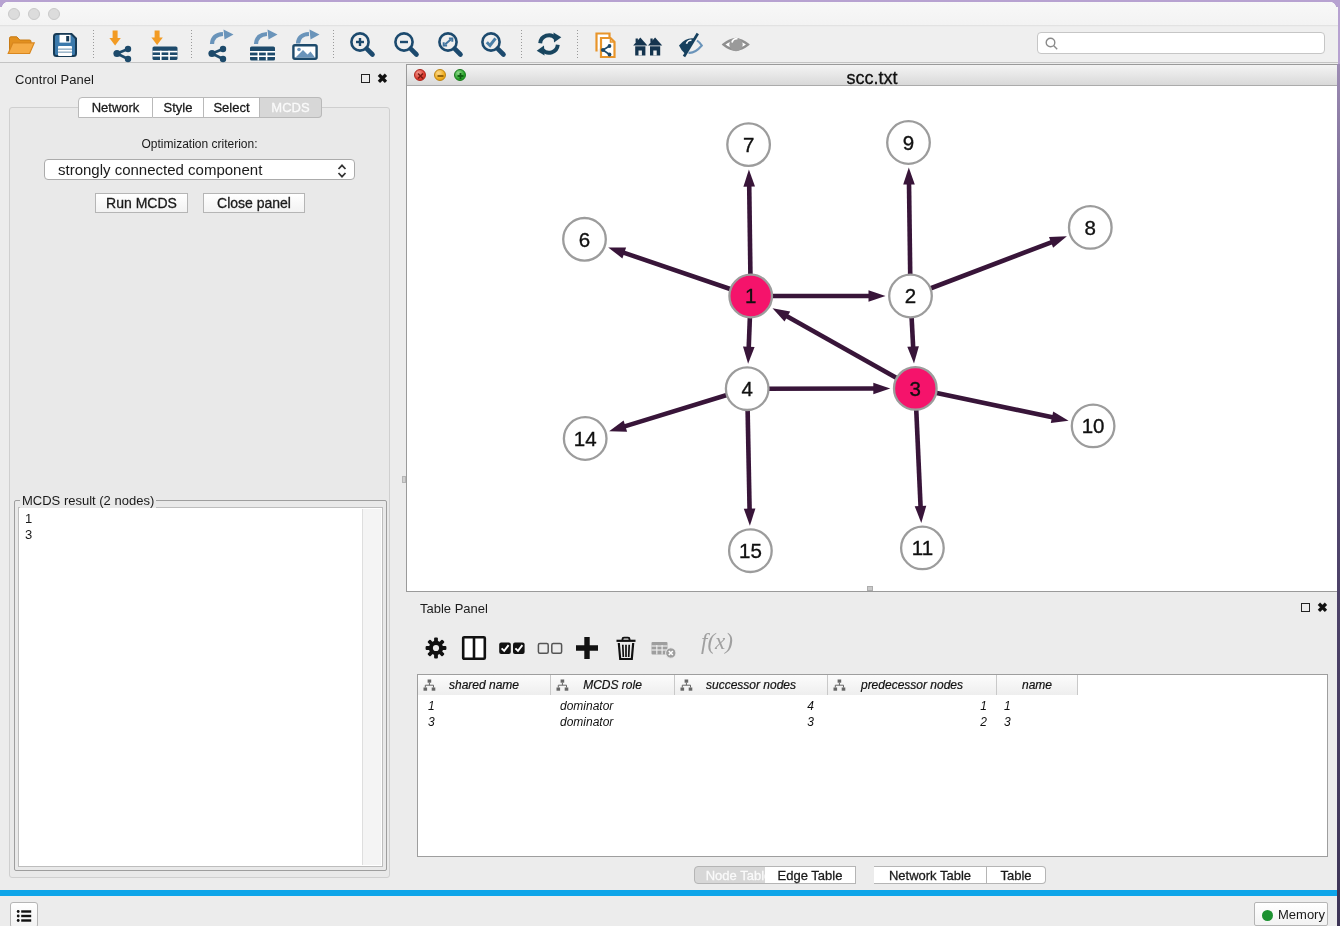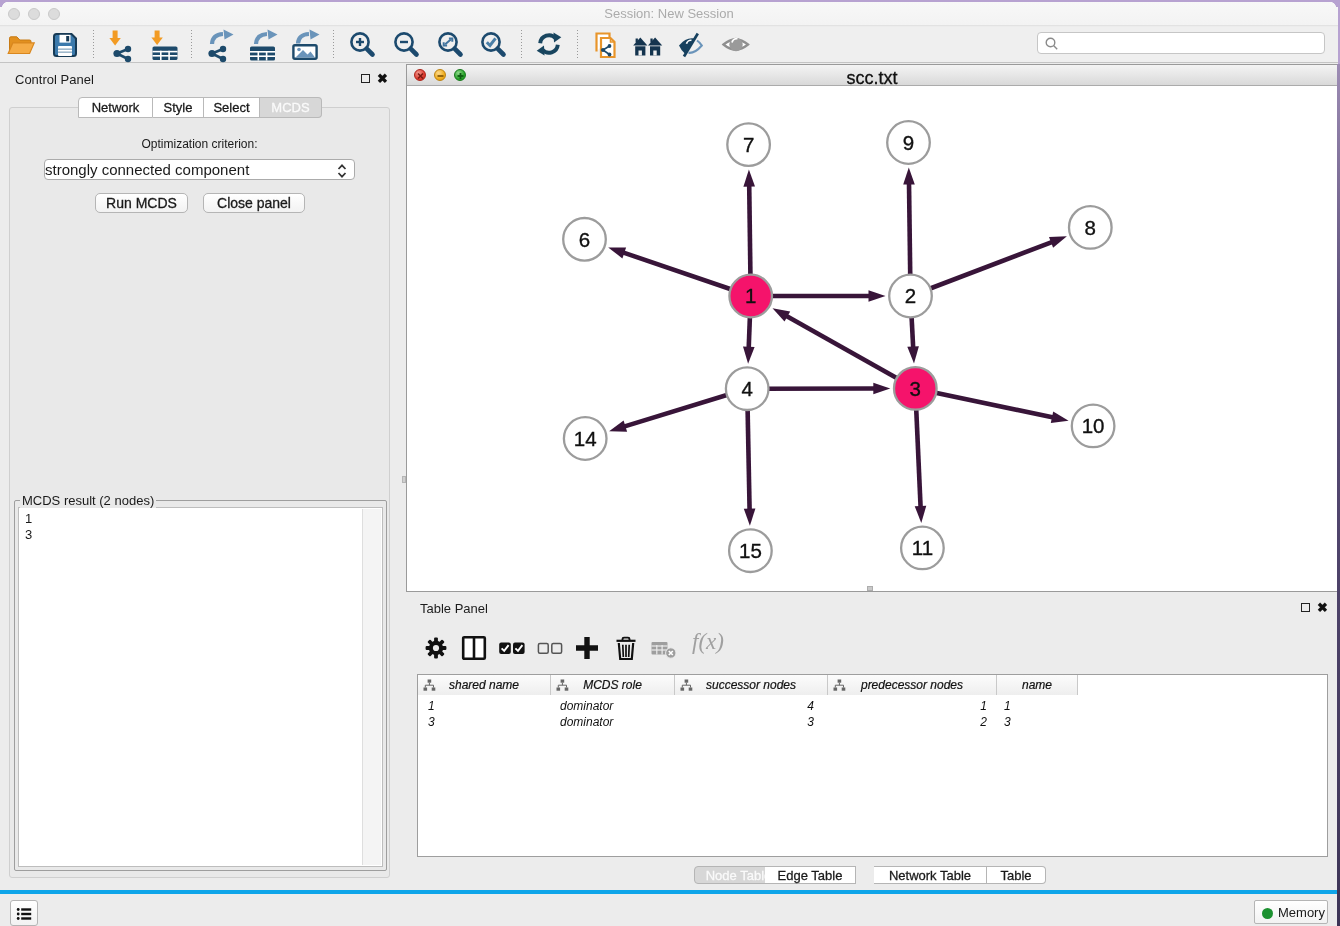--- a/index.html
+++ b/index.html
@@ -34,25 +34,25 @@
   .float-btn { position:absolute; width:9px; height:9px; border:1.6px solid #222; }
   .close-x { position:absolute; font-size:13px; font-weight:bold; color:#111; line-height:12px; }
   
   #cpanel { left:0; top:63px; width:399px; height:827px; background:#ececec; }
   #cp-inner { position:absolute; left:9px; top:44px; width:381px; height:771px;
     background:#e9e9e9; border:1px solid #cfcfcf; border-radius:3px; }
   .tab { position:absolute; top:34px; height:21px; background:#fff; -webkit-text-stroke:0.28px;
     border:1px solid #b9b9b9; border-left:none; font-size:13px; color:#1a1a1a;
     text-align:center; line-height:19px; z-index:5; }
   .btn { position:absolute; background:linear-gradient(180deg,#ffffff,#f2f2f2); -webkit-text-stroke:0.3px;
-    border:1px solid #b5b5b5; border-radius:5px; font-size:14px; color:#1a1a1a;
+    border:1px solid #b5b5b5; border-radius:0; font-size:14px; color:#1a1a1a;
     text-align:center; }
   #combo { position:absolute; left:44px; top:96px; width:311px; height:21px;
     background:#fff; border:1px solid #ababab; border-radius:4px;
-    font-size:15px; color:#1a1a1a; line-height:19px; }
+    font-size:15px; color:#1a1a1a; line-height:19px; padding-left:13px; }
   
   #grp { position:absolute; left:14px; top:437px; width:373px; height:371px;
     border:1px solid #9e9e9e; border-radius:2px; }
   #grp-label { position:absolute; left:20px; top:430px; background:#e9e9e9;
     font-size:13px; color:#1a1a1a; padding:0 2px; }
   #grp-white { position:absolute; left:3px; top:6px; right:3px; bottom:3px;
     background:#fff; border:1px solid #bdbdbd; font-size:13px; color:#1a1a1a;
     padding:3px 0 0 6px; line-height:16px; }
   #grp-sb { position:absolute; top:1px; right:1px; bottom:1px; width:19px;
     background:#f4f4f4; border-left:1px solid #dedede; }
@@ -72,34 +72,33 @@
   .th { position:absolute; top:0; height:20px; border-right:1px solid #c9c9c9;
     background:linear-gradient(180deg,#fcfcfc,#eeeeee); }
   .th-lab { position:absolute; top:3px; width:100%; text-align:center;
     font-size:12px; color:#111; -webkit-text-stroke:0.2px; }
   .td { position:absolute; font-size:12px; color:#111; height:16px; line-height:16px; }
   .seg { position:absolute; top:272px; height:18px; background:#fff; -webkit-text-stroke:0.28px;
     border:1px solid #b5b5b5; border-left:none; font-size:13px; color:#1a1a1a;
     text-align:center; line-height:18px; }
   
   #statusbar { left:0; top:890px; width:1338px; height:24px; background:#ececec;
-    border-top:4px solid #0ea5e9; }
+    border-top:6px solid #0ea5e9; }
 </style>
 </head>
 <body>
 <div class="abs" id="topstrip"></div>
 <div class="corn" style="left:0;background:radial-gradient(circle at 100% 100%, rgba(0,0,0,0) 0 4.6px, #b7a2d1 5px)"></div>
 <div class="corn" style="left:1331px;background:radial-gradient(circle at 0% 100%, rgba(0,0,0,0) 0 4.6px, #b7a2d1 5px)"></div>
 <div class="abs" id="win">
 
   <div class="abs" id="titlebar">
     <div class="tl" style="left:8px"></div>
     <div class="tl" style="left:28px"></div>
     <div class="tl" style="left:48px"></div>
-    <div id="wintitle">Session: New Session</div>
   </div>
 
   <div class="abs" id="toolbar">
 
     <svg class="ticon" style="left:6px" viewBox="0 0 30 30">
       <path d="M3.5 23.5 L3.5 8.2 Q3.5 6.8 5 6.8 L10.8 6.8 L13.8 10 L23.6 10 Q25 10 25 11.4 L25 13" fill="#e2901f" stroke="#c77a15" stroke-width="1"></path>
       <path d="M2.2 23.5 L6.8 12.9 L28.2 12.9 L23.6 23.5 Z" fill="#f5ab45" stroke="#d9871f" stroke-width="1.2"></path>
     </svg>
 
     <svg class="ticon" style="left:50px" viewBox="0 0 30 30">
@@ -416,21 +415,21 @@
         <g stroke="#ececec" stroke-width="1.2">
           <line x1="1.5" y1="12" x2="17.5" y2="12"></line>
           <line x1="1.5" y1="16" x2="17.5" y2="16"></line>
           <line x1="6.8" y1="11" x2="6.8" y2="20.5"></line>
           <line x1="12.1" y1="11" x2="12.1" y2="20.5"></line>
         </g>
         <circle cx="20.8" cy="19" r="5.2" fill="#9e9e9e" stroke="#ececec" stroke-width="1"></circle>
         <path d="M18.8 17 L22.8 21 M22.8 17 L18.8 21" stroke="#fff" stroke-width="1.6"></path>
       </svg>
 
-      <div style="position:absolute;left:275px;top:4px;font-family:'Liberation Serif',serif;font-style:italic;font-size:23px;color:#a0a0a0">f(x)</div>
+      <div style="position:absolute;left:284px;top:4px;font-family:'Liberation Serif',serif;font-style:italic;font-size:23px;color:#a0a0a0">f(x)</div>
     </div>
     <div id="ttable">
       <div class="th" style="left:0;width:133px">
         <svg width="13" height="13" viewBox="0 0 13 13" style="position:absolute;left:5px;top:4px">
           <rect x="4.6" y="0.5" width="3.6" height="3.2" fill="#666"></rect>
           <rect x="0.5" y="8.5" width="3.6" height="3.2" fill="#666"></rect>
           <rect x="8.7" y="8.5" width="3.6" height="3.2" fill="#666"></rect>
           <path d="M6.4 3.7 V6.2 M2.3 8.5 V6.2 H10.5 V8.5" fill="none" stroke="#666" stroke-width="1"></path>
         </svg>
         <div class="th-lab">shared name</div>

